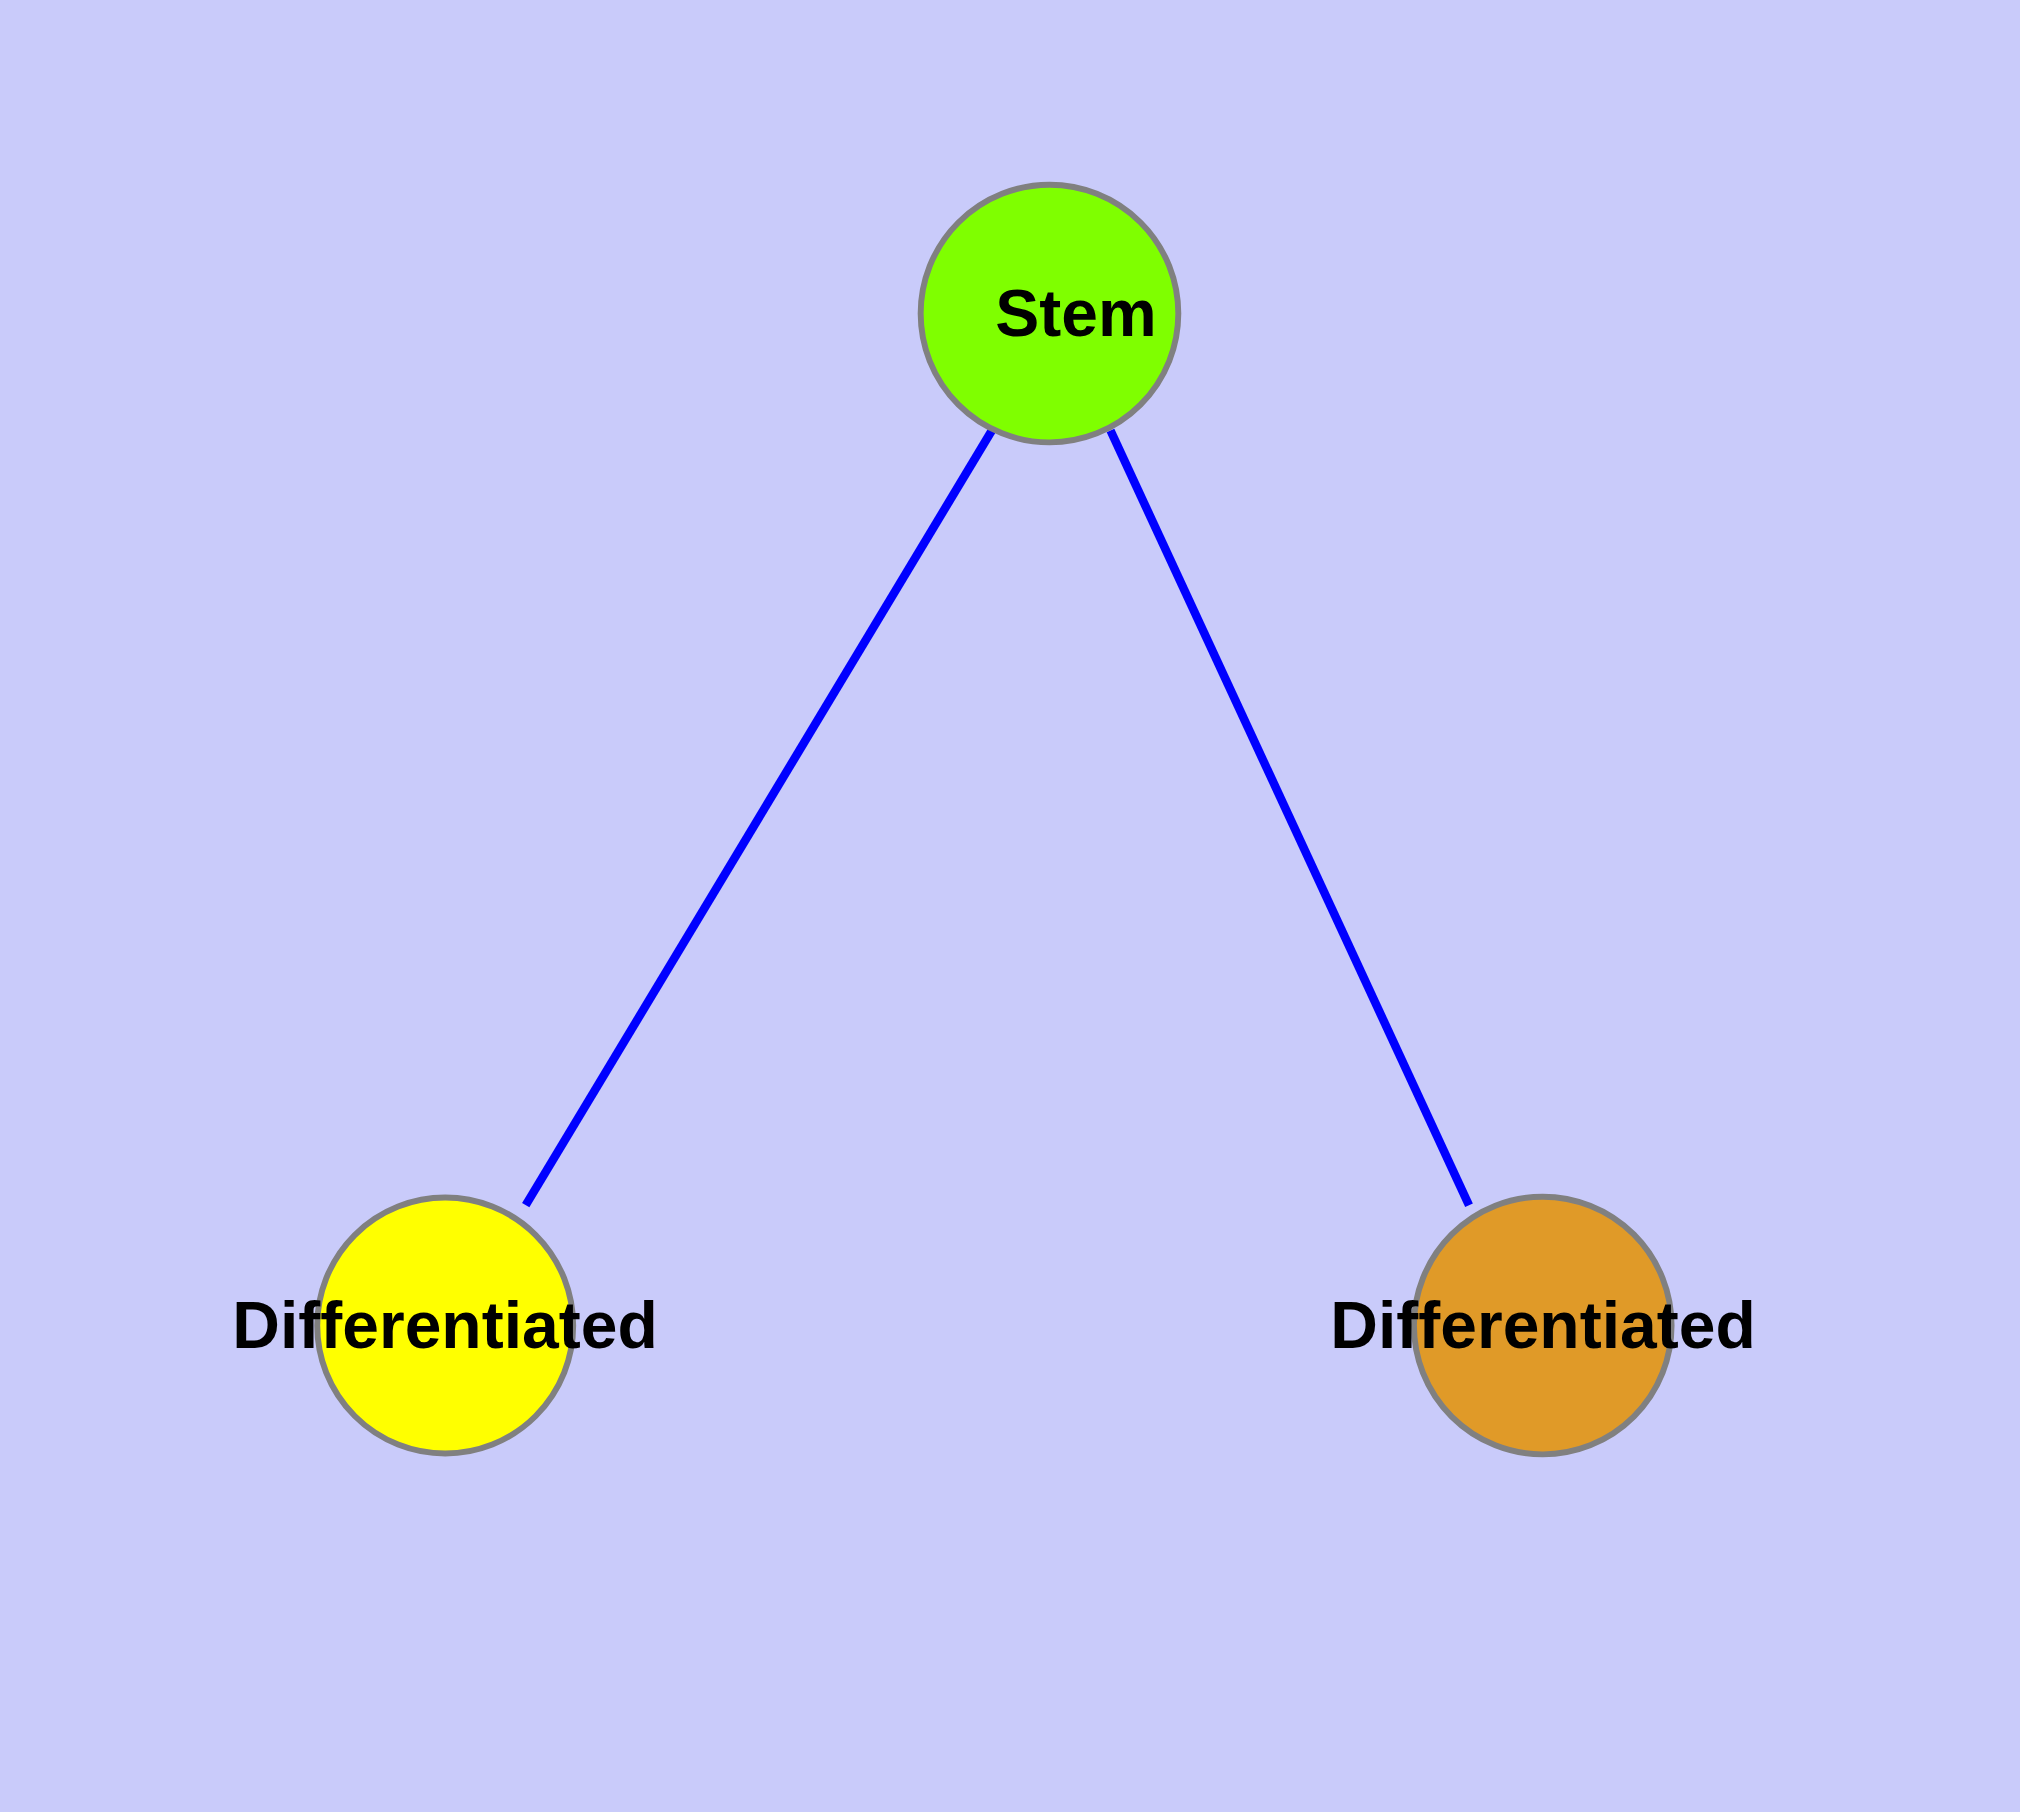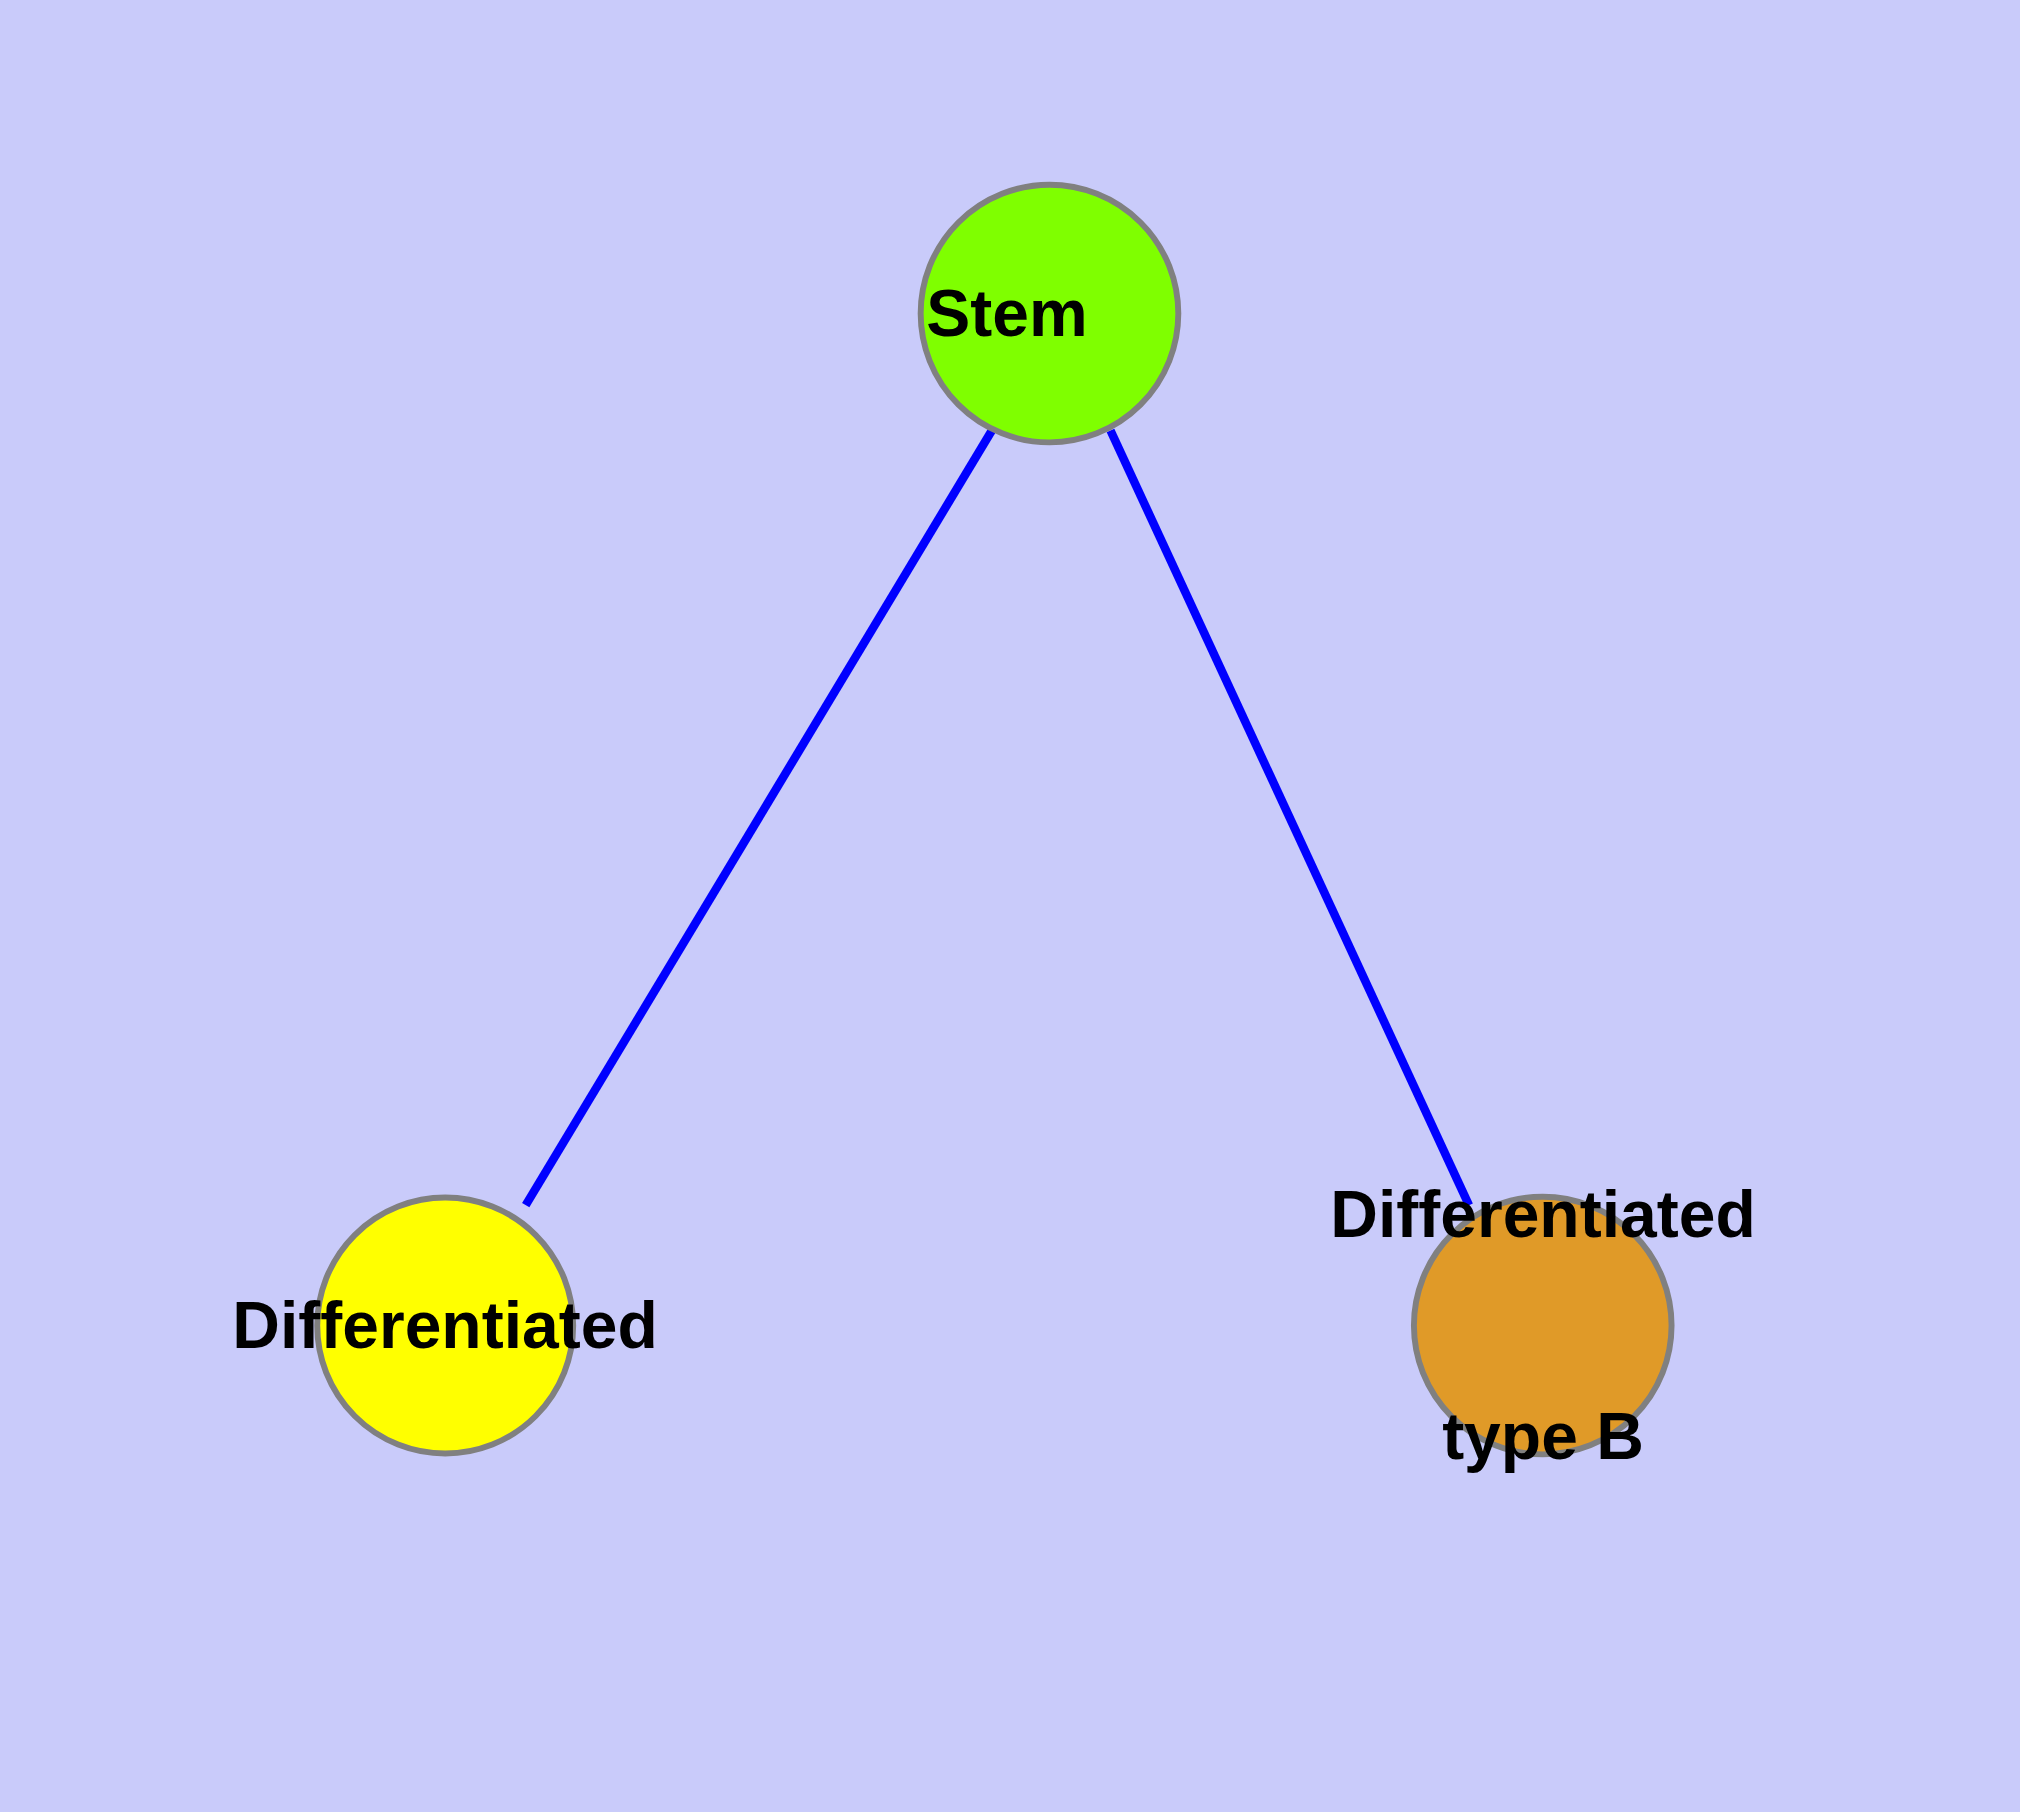--- a/index.html
+++ b/index.html
@@ -53,27 +53,26 @@
       <line id="edge-1" x1="1310" y1="508" x2="1733" y2="1422" stroke-linecap="butt" stroke="#0000ff" stroke-width="10"></line>
     </g>
 
     <g>
       <circle id="node-0" cx="1238" cy="370" r="152" fill="#7fff00" stroke="#808080" stroke-width="7"></circle>
       <circle id="node-1" cx="525" cy="1564" r="151" fill="#ffff00" stroke="#808080" stroke-width="7"></circle>
       <circle id="node-2" cx="1820" cy="1564" r="152" fill="#e09a28" stroke="#808080" stroke-width="7"></circle>
     </g>
   </svg>
 
-  <div class="node-label" id="label-0" style="left: 1007px; top: 314px; font-size: 66px; color: rgb(0, 0, 0);">
+  <div class="node-label" id="label-0" style="left: 1076px; top: 314px; font-size: 66px; color: rgb(0, 0, 0);">
     <div>Stem</div>
   </div>
 
   <div class="node-label" id="label-1" style="left: 445px; top: 1326px; font-size: 66px; color: rgb(0, 0, 0);">
     <div>Differentiated</div>
   </div>
 
   <div class="node-label" id="label-2" style="left: 1543px; top: 1326px; font-size: 66px; color: rgb(0, 0, 0);">
     <div>Differentiated</div>
-    <div>type B</div>
   </div>
 
 </div>
 
 
 </body></html>

